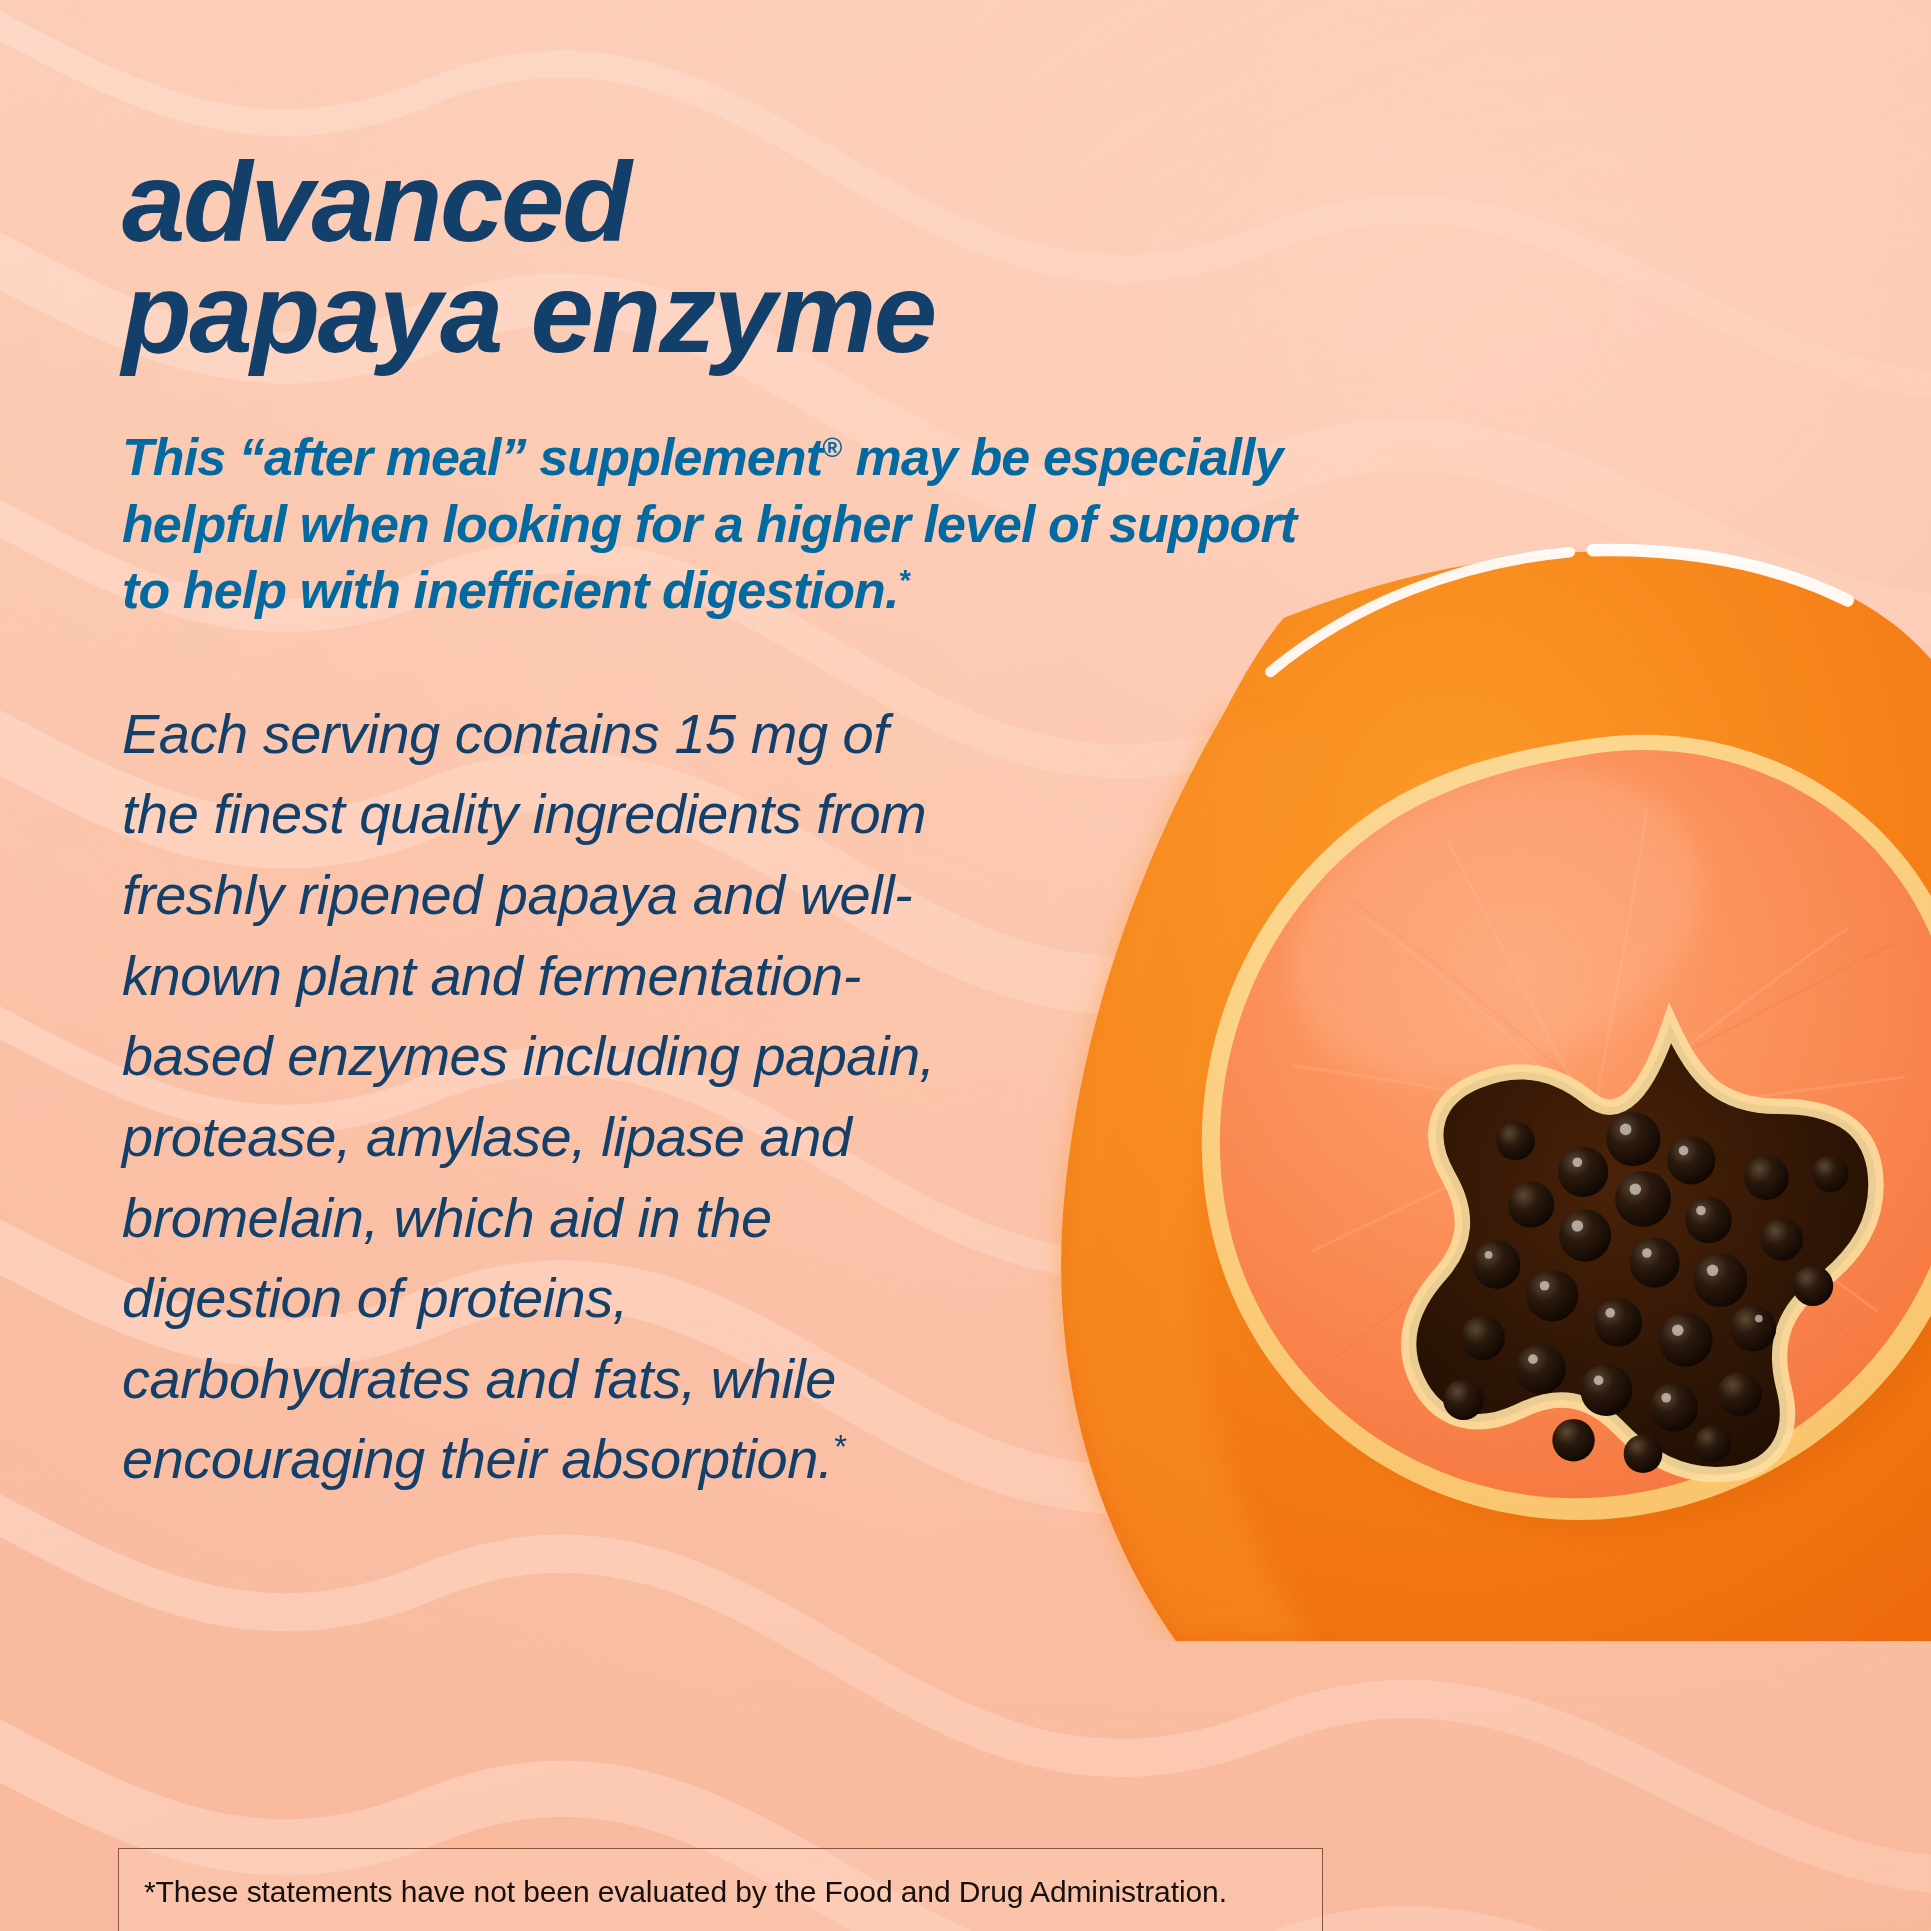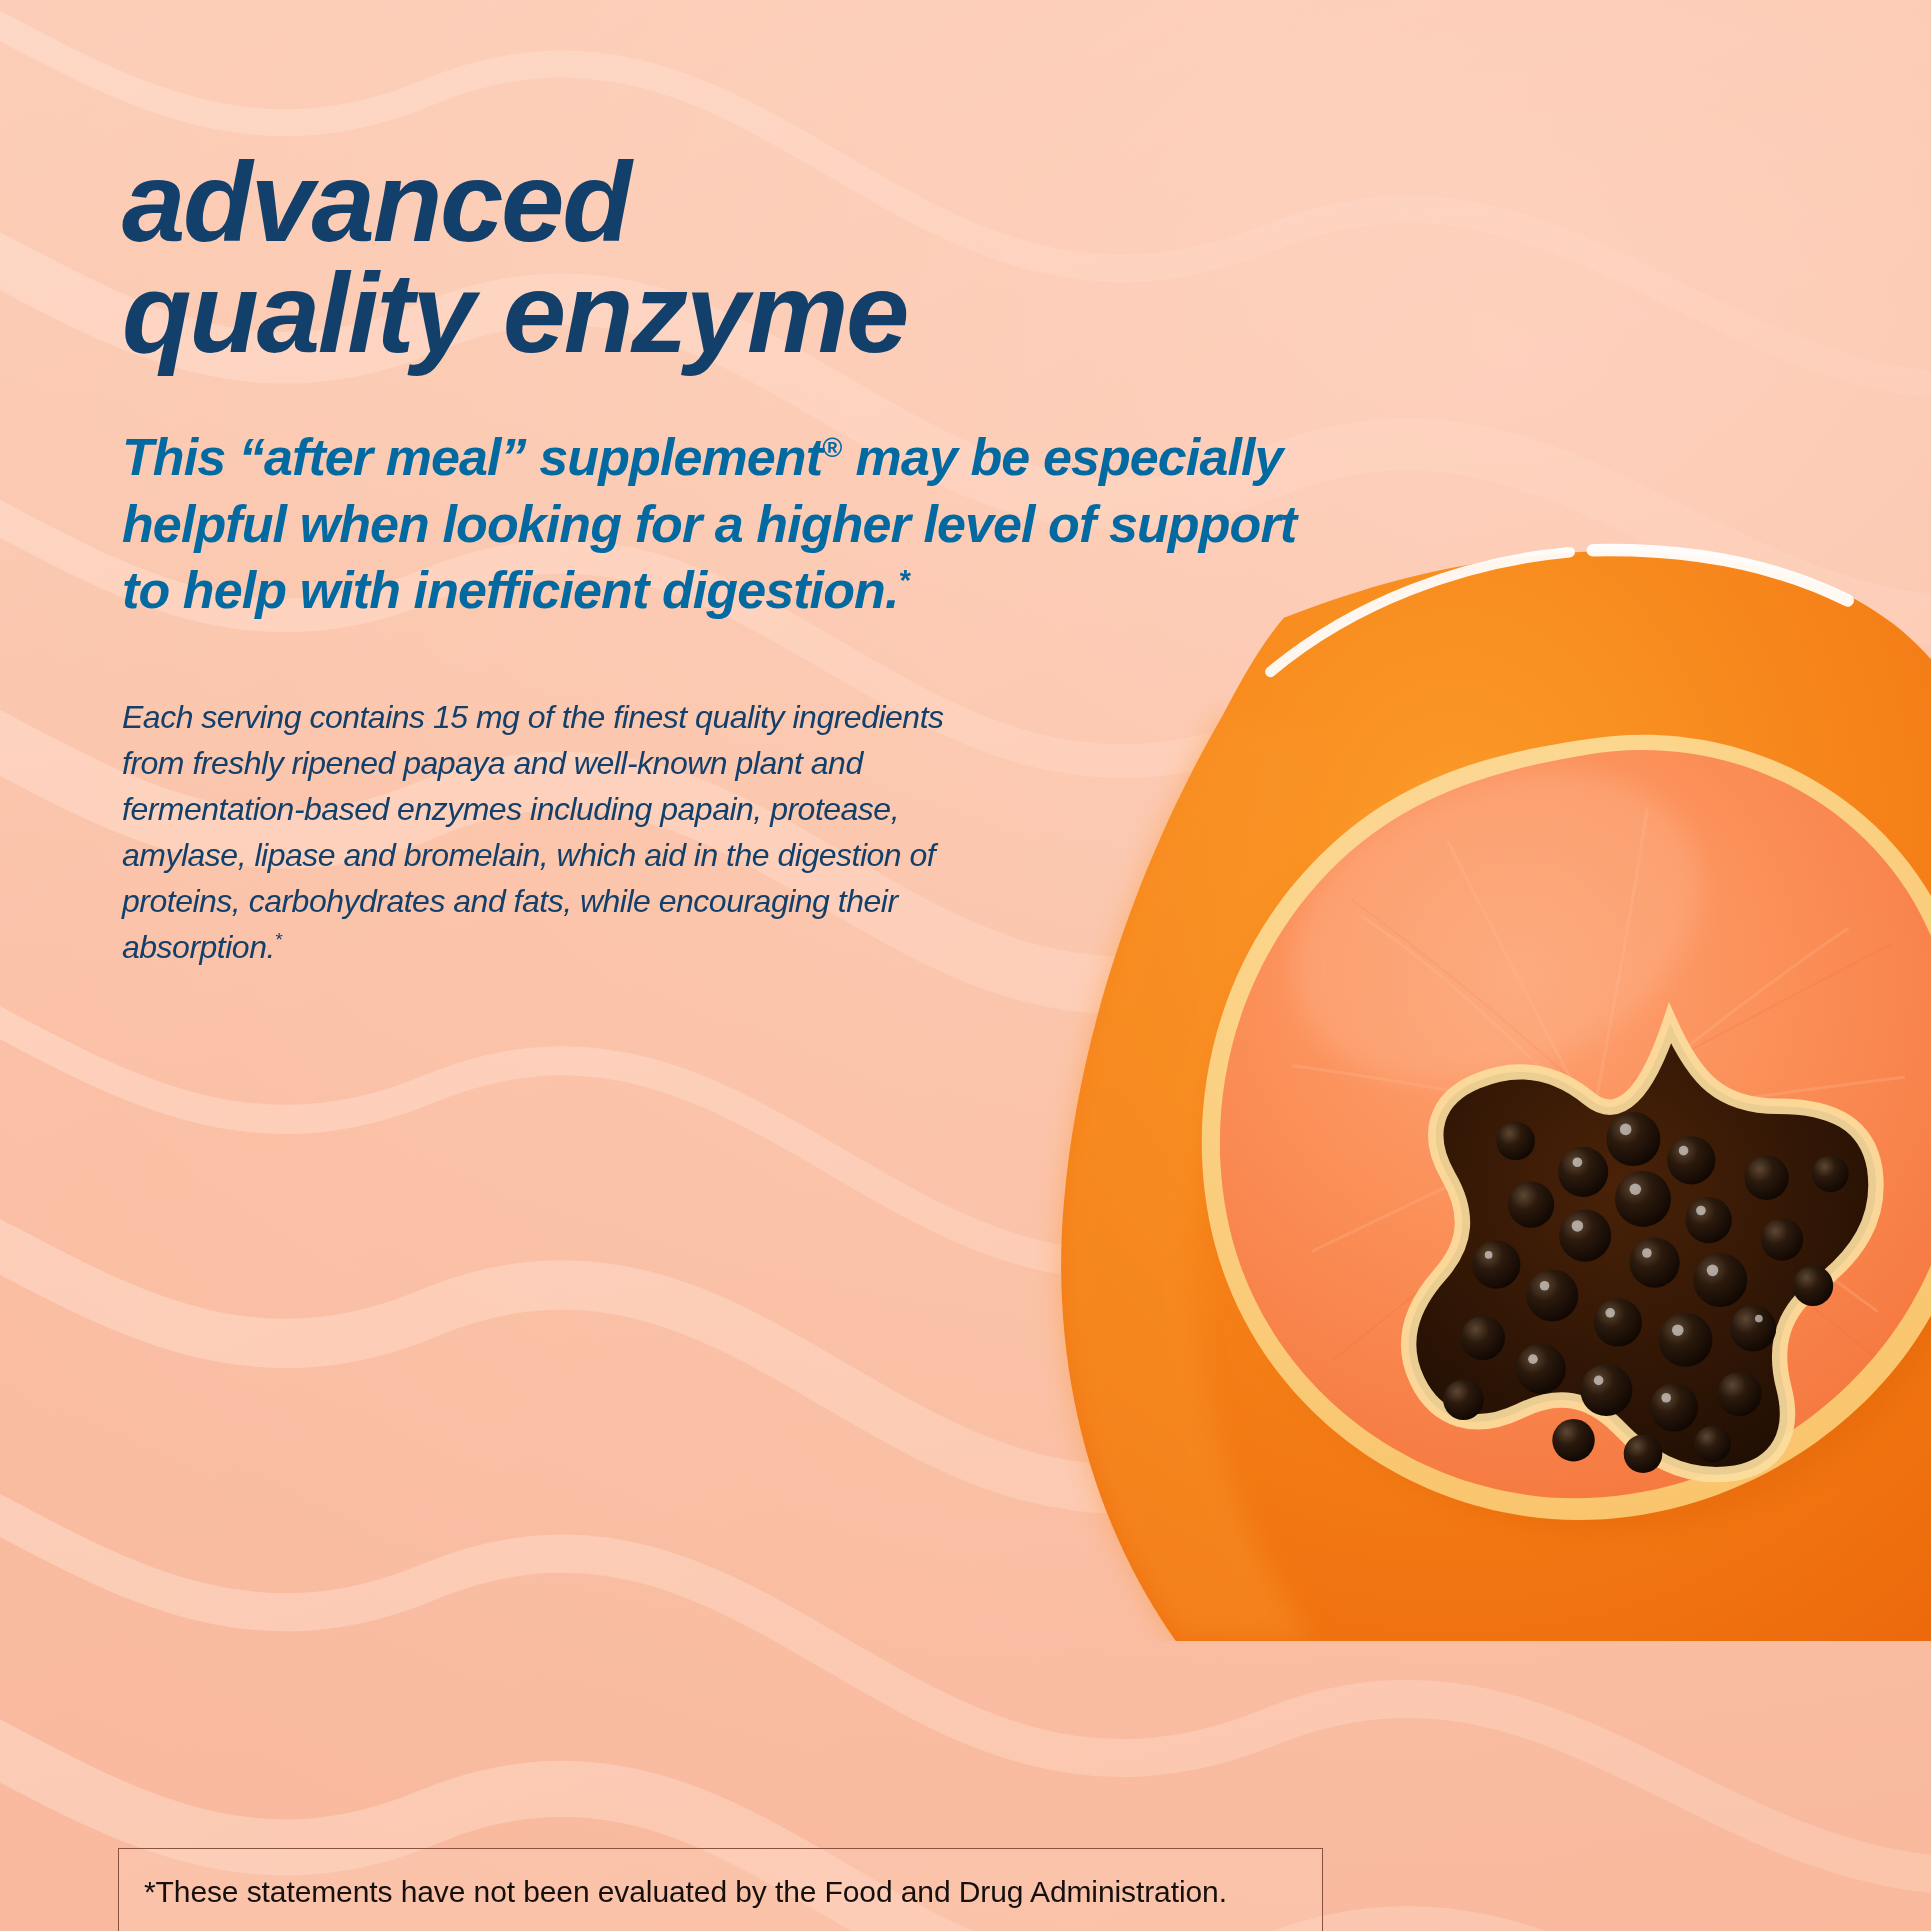--- a/index.html
+++ b/index.html
@@ -85,21 +85,21 @@
     font-size: .56em;
     vertical-align: super;
     font-weight: 600;
   }
 
   #body-copy {
     margin: 0;
     padding-top: 70px;
     width: 830px;
     color: #12406b;
-    font-size: 32px;
+    font-size: 56px;
     line-height: 1.44;
     font-weight: 400;
     letter-spacing: -0.5px;
   }
   #body-copy sup.ast {
     font-size: .58em;
     vertical-align: super;
   }
 
   
@@ -300,21 +300,21 @@
       <circle cx="696" cy="928" r="5"></circle>
       <circle cx="512" cy="780" r="4"></circle>
       <circle cx="792" cy="846" r="4"></circle>
     </g>
   </svg>
 
   <div id="content">
 
     <h1 id="headline">
       <span class="hl-line">advanced</span>
-      <span class="hl-line">quality enzyme</span>
+      <span class="hl-line">papaya enzyme</span>
     </h1>
 
     <p id="subhead">
       <span>This “after meal” supplement</span><sup class="reg">®</sup><span> may be especially helpful when looking for a higher level of support to help with inefficient digestion.</span><sup class="ast">*</sup>
     </p>
 
     <p id="body-copy">
       <span>Each serving contains 15 mg of the finest quality ingredients from freshly ripened papaya and well-known plant and fermentation-based enzymes including papain, protease, amylase, lipase and bromelain, which aid in the digestion of proteins, carbohydrates and fats, while encouraging their absorption.</span><sup class="ast">*</sup>
     </p>
   </div>

